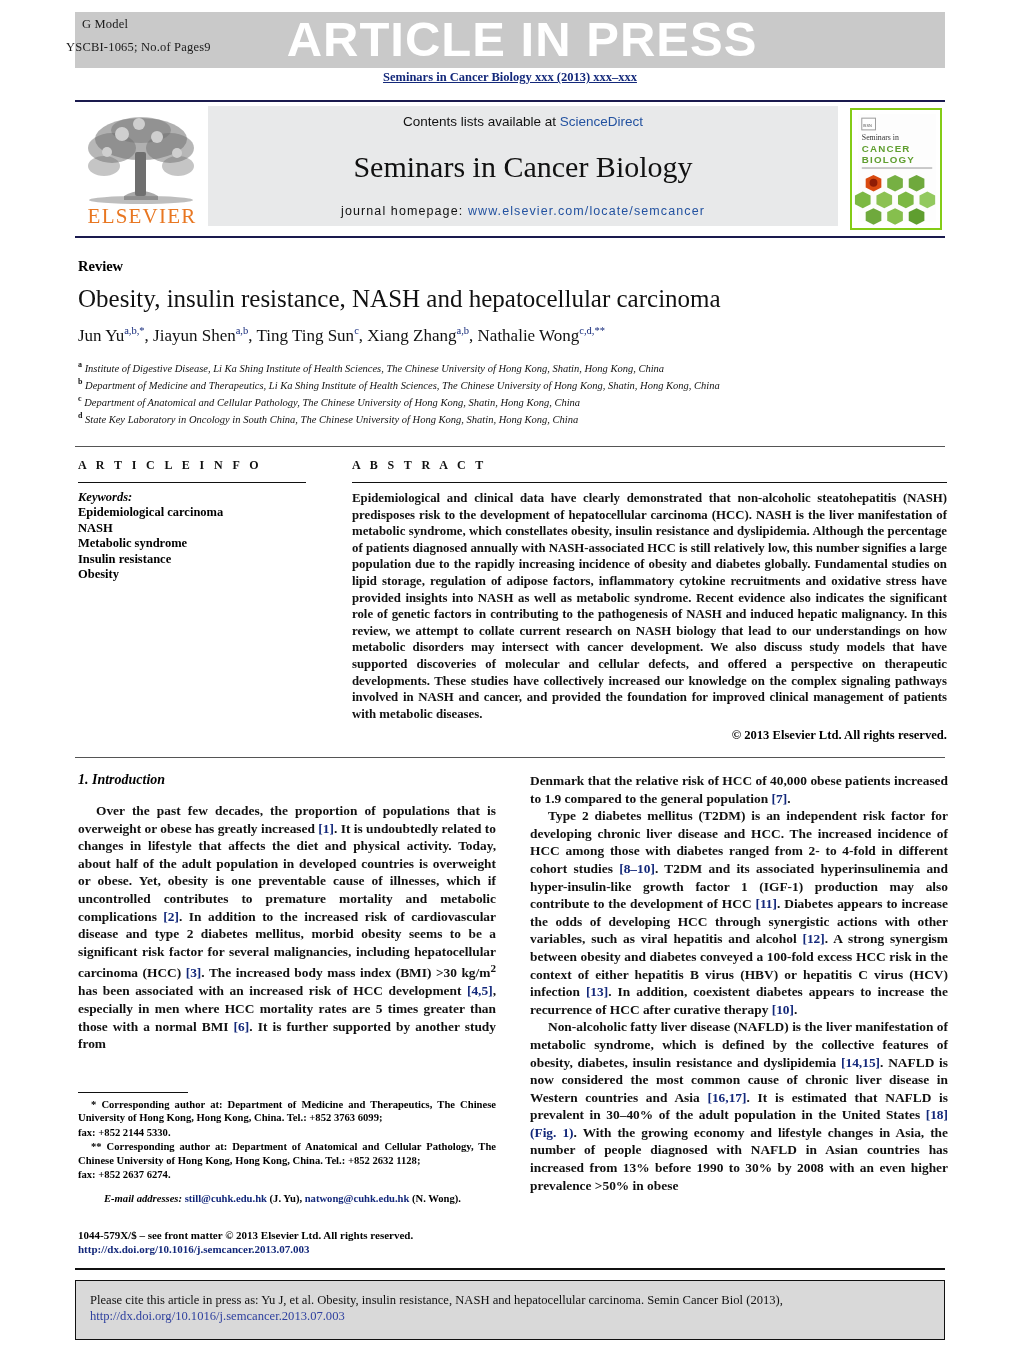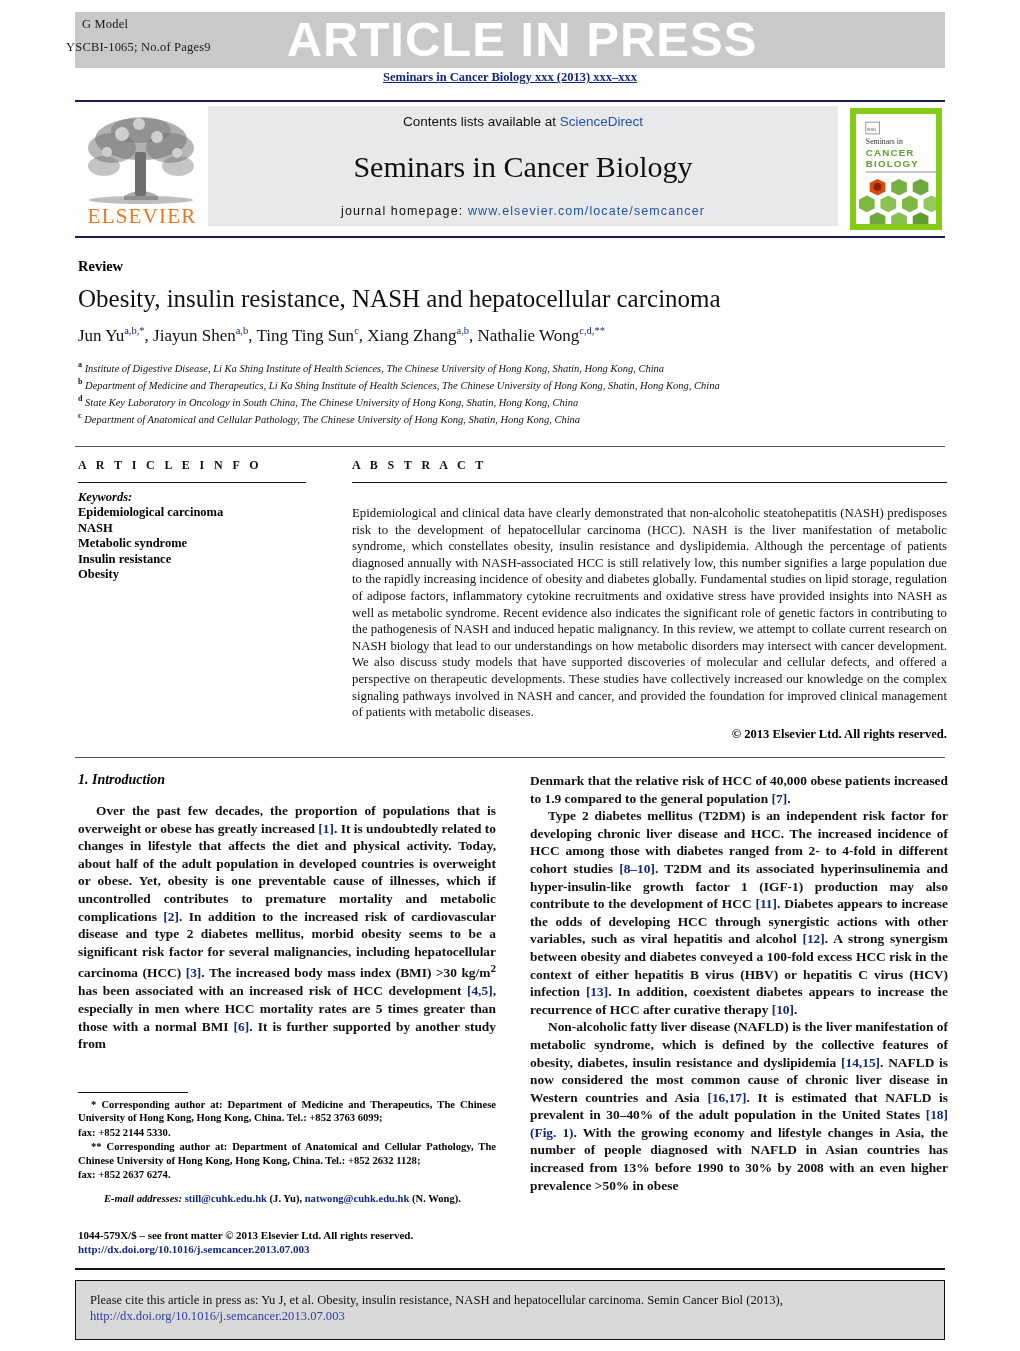--- a/index.html
+++ b/index.html
@@ -76,21 +76,21 @@
   .elsevier { position:absolute; left:82px; top:112px; width:120px; height:118px; }
   .els-tree { width:118px; height:92px; display:block; }
   .els-word {
     font-family:"Liberation Serif", serif; font-size:21px; color:#E87722;
     letter-spacing:1.2px; text-align:center; line-height:22px; margin-top:1px;
   }
 
   
   .cover {
     position:absolute; left:850px; top:108px; width:92px; height:122px;
-    border:6px solid #84cc16; background:#fff; overflow:hidden;
+    border:2px solid #84cc16; background:#fff; overflow:hidden;
   }
 
   
   .reviewlbl {
     position:absolute; left:78px; top:258px;
     font-family:"Liberation Serif", serif; font-weight:bold; font-size:14.5px;
   }
   .arttitle {
     position:absolute; left:78px; top:284px; width:860px;
     font-family:"Liberation Serif", serif; font-size:25px; color:#111;
@@ -116,22 +116,22 @@
     font-family:"Liberation Serif", serif; font-weight:bold; font-size:12px;
     letter-spacing:3.4px; color:#111;
   }
   .sec-rule { margin-top:9px; border-top:1.6px solid #111; width:228px; }
   .kw-title { margin-top:7px; font-style:italic; font-weight:bold; font-size:12.5px; }
   .kw { font-size:12.5px; line-height:15.6px; font-weight:bold; }
 
   .abscol { position:absolute; left:352px; top:458px; width:595px; }
   .abs-rule { margin-top:9px; border-top:1.6px solid #111; width:595px; }
   .abs-body {
-    margin-top:22px; font-size:12.8px; line-height:16.6px;
-    text-align:justify; color:#111; font-weight:normal;
+    margin-top:7px; font-size:12.8px; line-height:16.6px;
+    text-align:justify; color:#111; font-weight:bold;
   }
   .abs-copy { margin-top:6px; text-align:right; font-size:12.6px; font-weight:bold; }
 
   .info-rule-bot { position:absolute; left:75px; top:757px; width:870px; height:1px; background:#555; }
 
   
   .col { position:absolute; top:772px; width:418px; }
   .colL { left:78px; }
   .colR { left:530px; }
   .bodyh {
@@ -252,22 +252,22 @@
 
   <div class="mast-rule-bot"></div>
 
   <div class="reviewlbl">Review</div>
   <div class="arttitle">Obesity, insulin resistance, NASH and hepatocellular carcinoma</div>
   <div class="authors">Jun Yu<sup>a,b,*</sup>, Jiayun Shen<sup>a,b</sup>, Ting Ting Sun<sup>c</sup>, Xiang Zhang<sup>a,b</sup>, Nathalie Wong<sup>c,d,**</sup></div>
 
   <div class="affils">
     <div><sup>a</sup> <span>Institute of Digestive Disease, Li Ka Shing Institute of Health Sciences, The Chinese University of Hong Kong, Shatin, Hong Kong, China</span></div>
     <div><sup>b</sup> <span>Department of Medicine and Therapeutics, Li Ka Shing Institute of Health Sciences, The Chinese University of Hong Kong, Shatin, Hong Kong, China</span></div>
+    <div><sup>c</sup> <span>Department of Anatomical and Cellular Pathology, The Chinese University of Hong Kong, Shatin, Hong Kong, China</span></div>
     <div><sup>d</sup> <span>State Key Laboratory in Oncology in South China, The Chinese University of Hong Kong, Shatin, Hong Kong, China</span></div>
-    <div><sup>c</sup> <span>Department of Anatomical and Cellular Pathology, The Chinese University of Hong Kong, Shatin, Hong Kong, China</span></div>
   </div>
 
   <div class="info-rule-top"></div>
 
   <div class="infocol">
     <div class="sec-h">A R T I C L E   I N F O</div>
     <div class="sec-rule"></div>
     <div class="kw-title">Keywords:</div>
     <div class="kw">Epidemiological carcinoma</div>
     <div class="kw">NASH</div>

